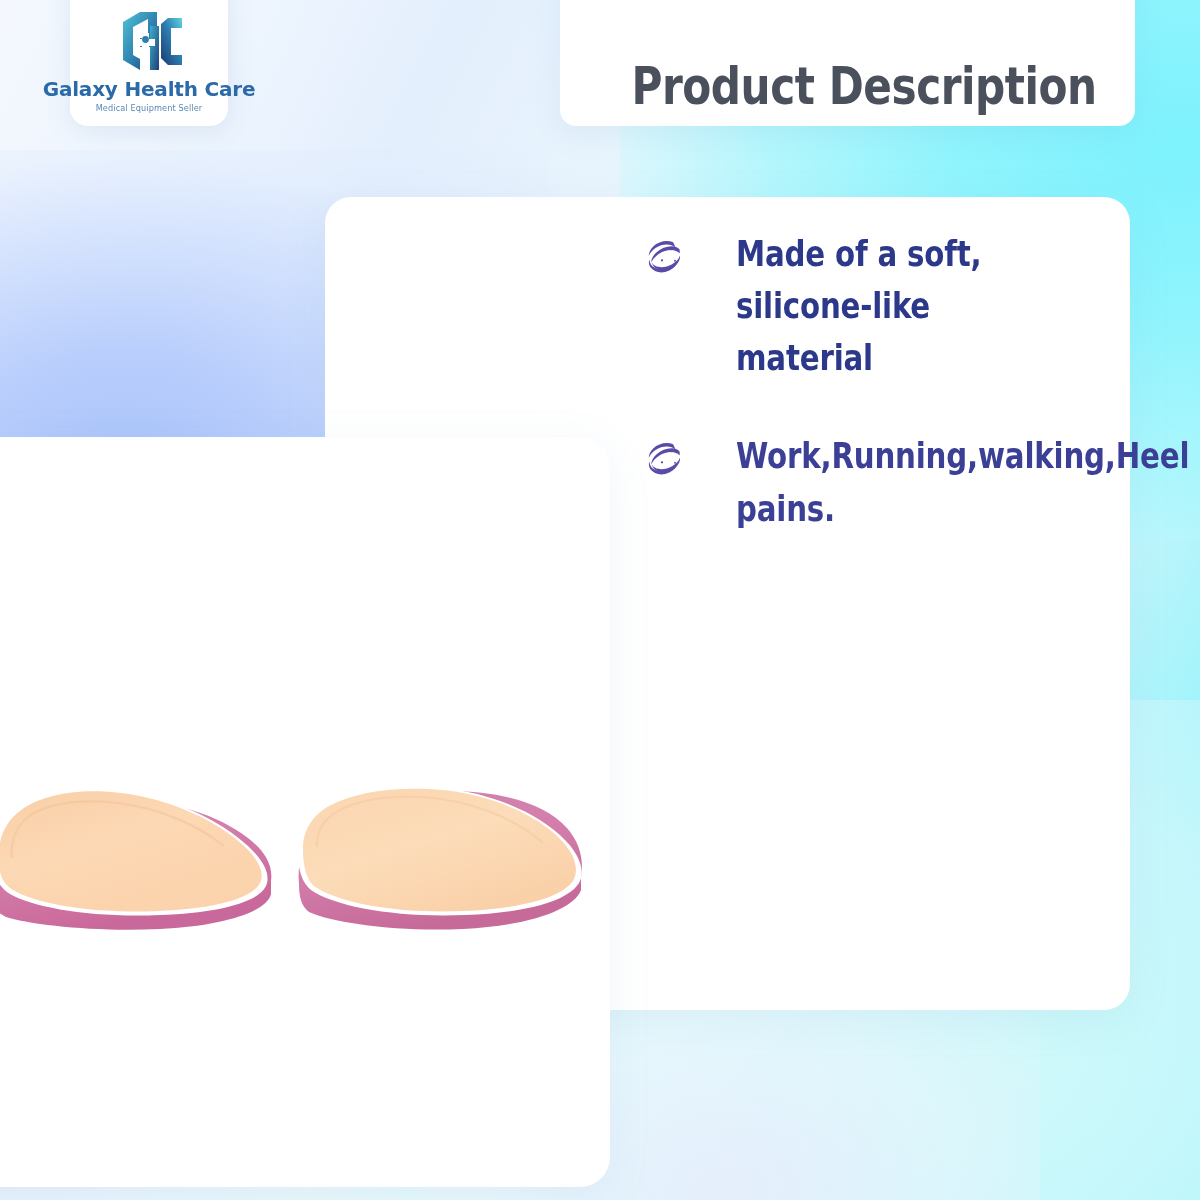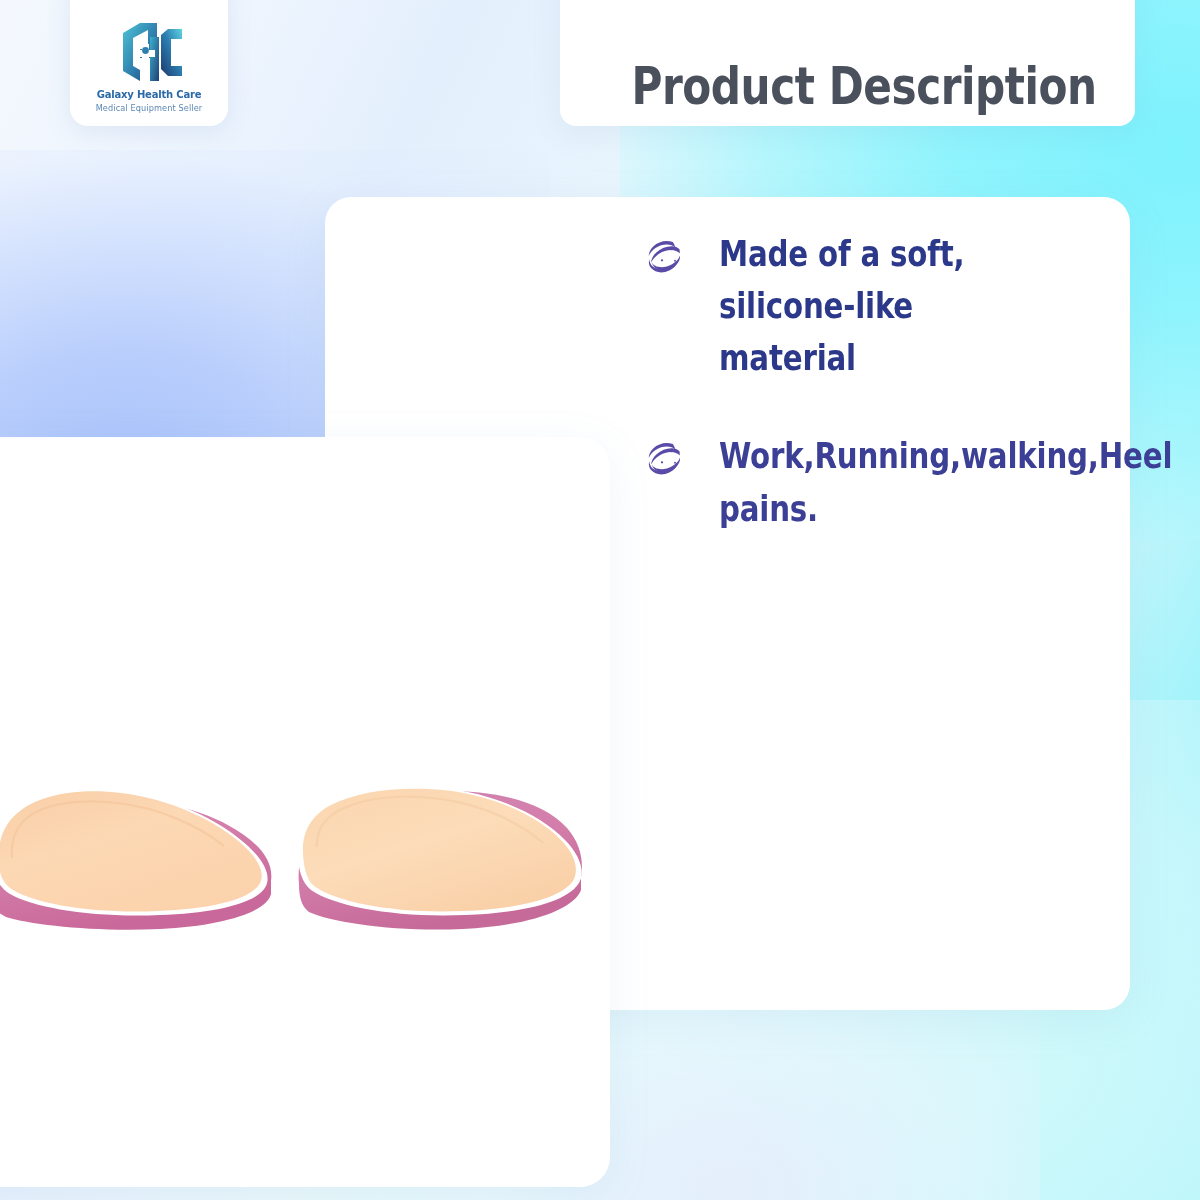--- a/index.html
+++ b/index.html
@@ -90,21 +90,21 @@
     padding-bottom: 13px;
     box-sizing: border-box;
   }
   .logo-mark {
     width: 78px; height: 66px;
     margin-bottom: 4px;
   }
   .logo-name {
     font-family: "DejaVu Sans", sans-serif;
     font-weight: bold;
-    font-size: 10px;
+    font-size: 20px;
     letter-spacing: -0.2px;
     color: #2a6aa8;
     line-height: 1.1;
     white-space: nowrap;
   }
   .logo-tag {
     font-family: "DejaVu Sans", sans-serif;
     font-size: 8.2px;
     letter-spacing: 0.1px;
     color: #5b89b5;
@@ -152,20 +152,21 @@
   
   .bullets {
     position: absolute;
     left: 641px; top: 228px;
     width: 420px;
   }
   .bullet-row {
     display: flex;
     align-items: flex-start;
     margin-bottom: 46px;
+    gap: 17px;
   }
   .bullet-row:last-child { margin-bottom: 0; }
   .bullet-icon {
     flex: 0 0 auto;
     width: 46px; height: 40px;
     margin-top: 8px;
   }
   .bullet-icon svg { display: block; width: 46px; height: 40px; }
   .bullet-text {
     margin-left: 32px;

